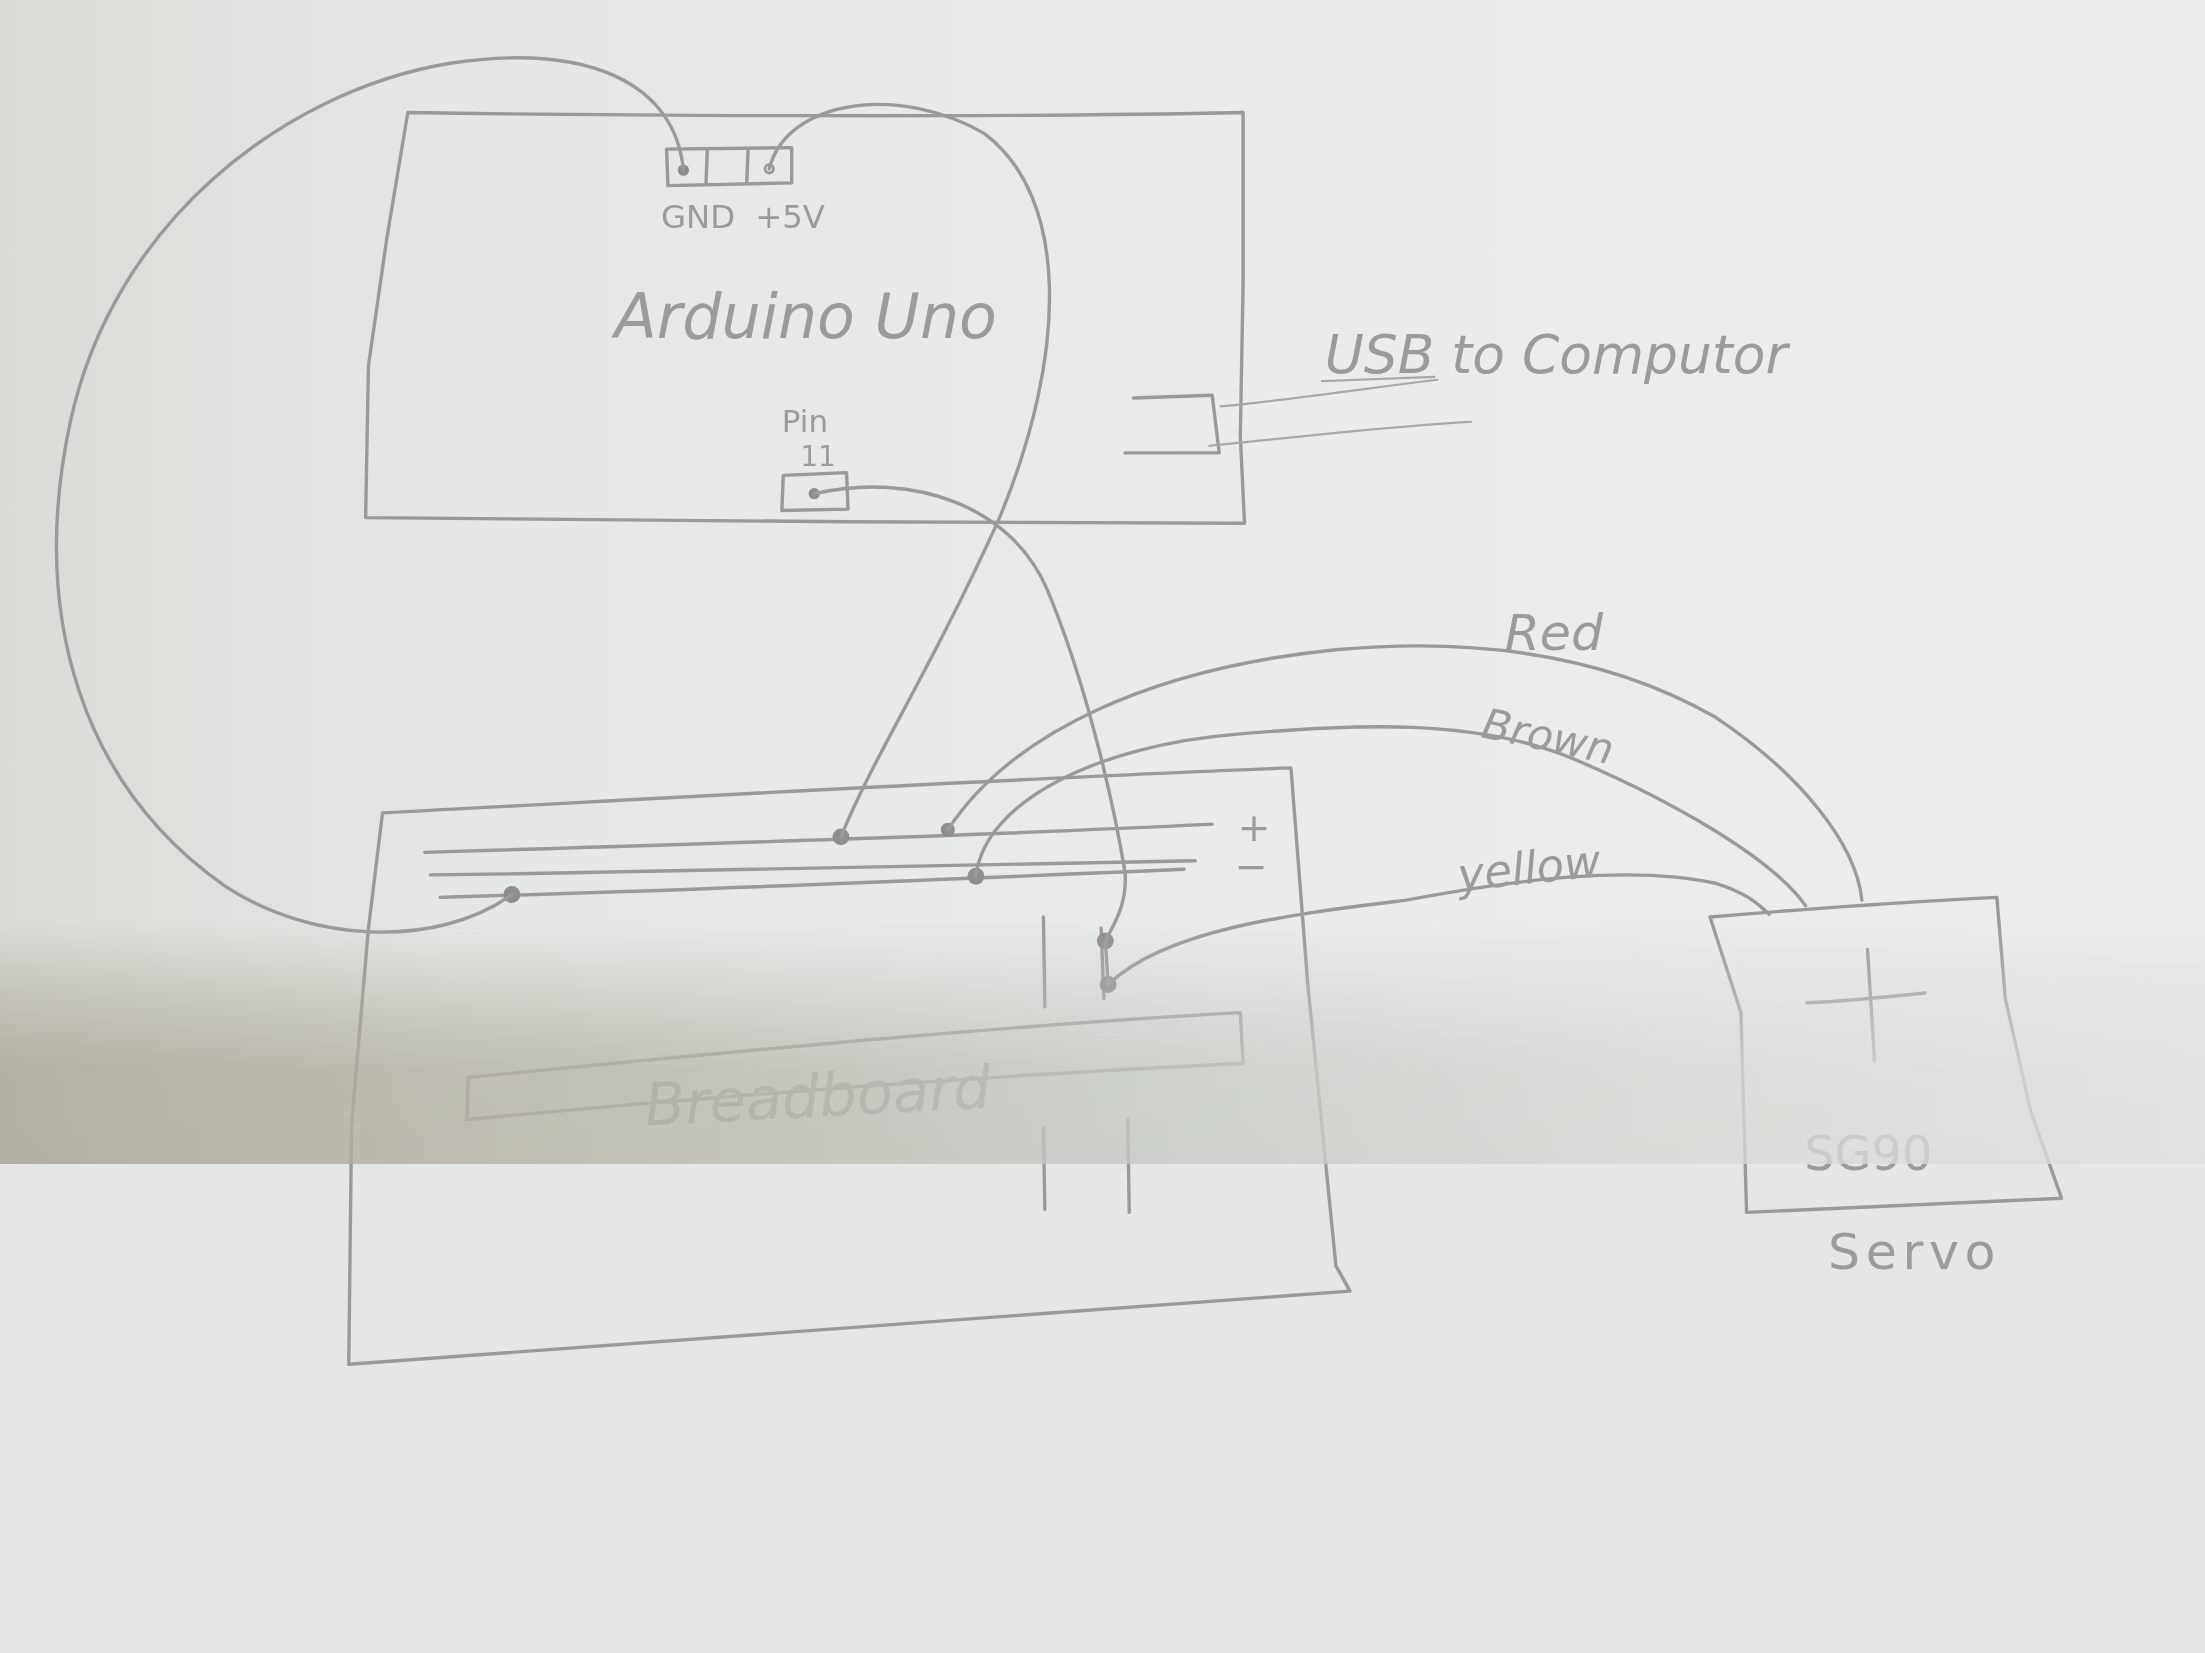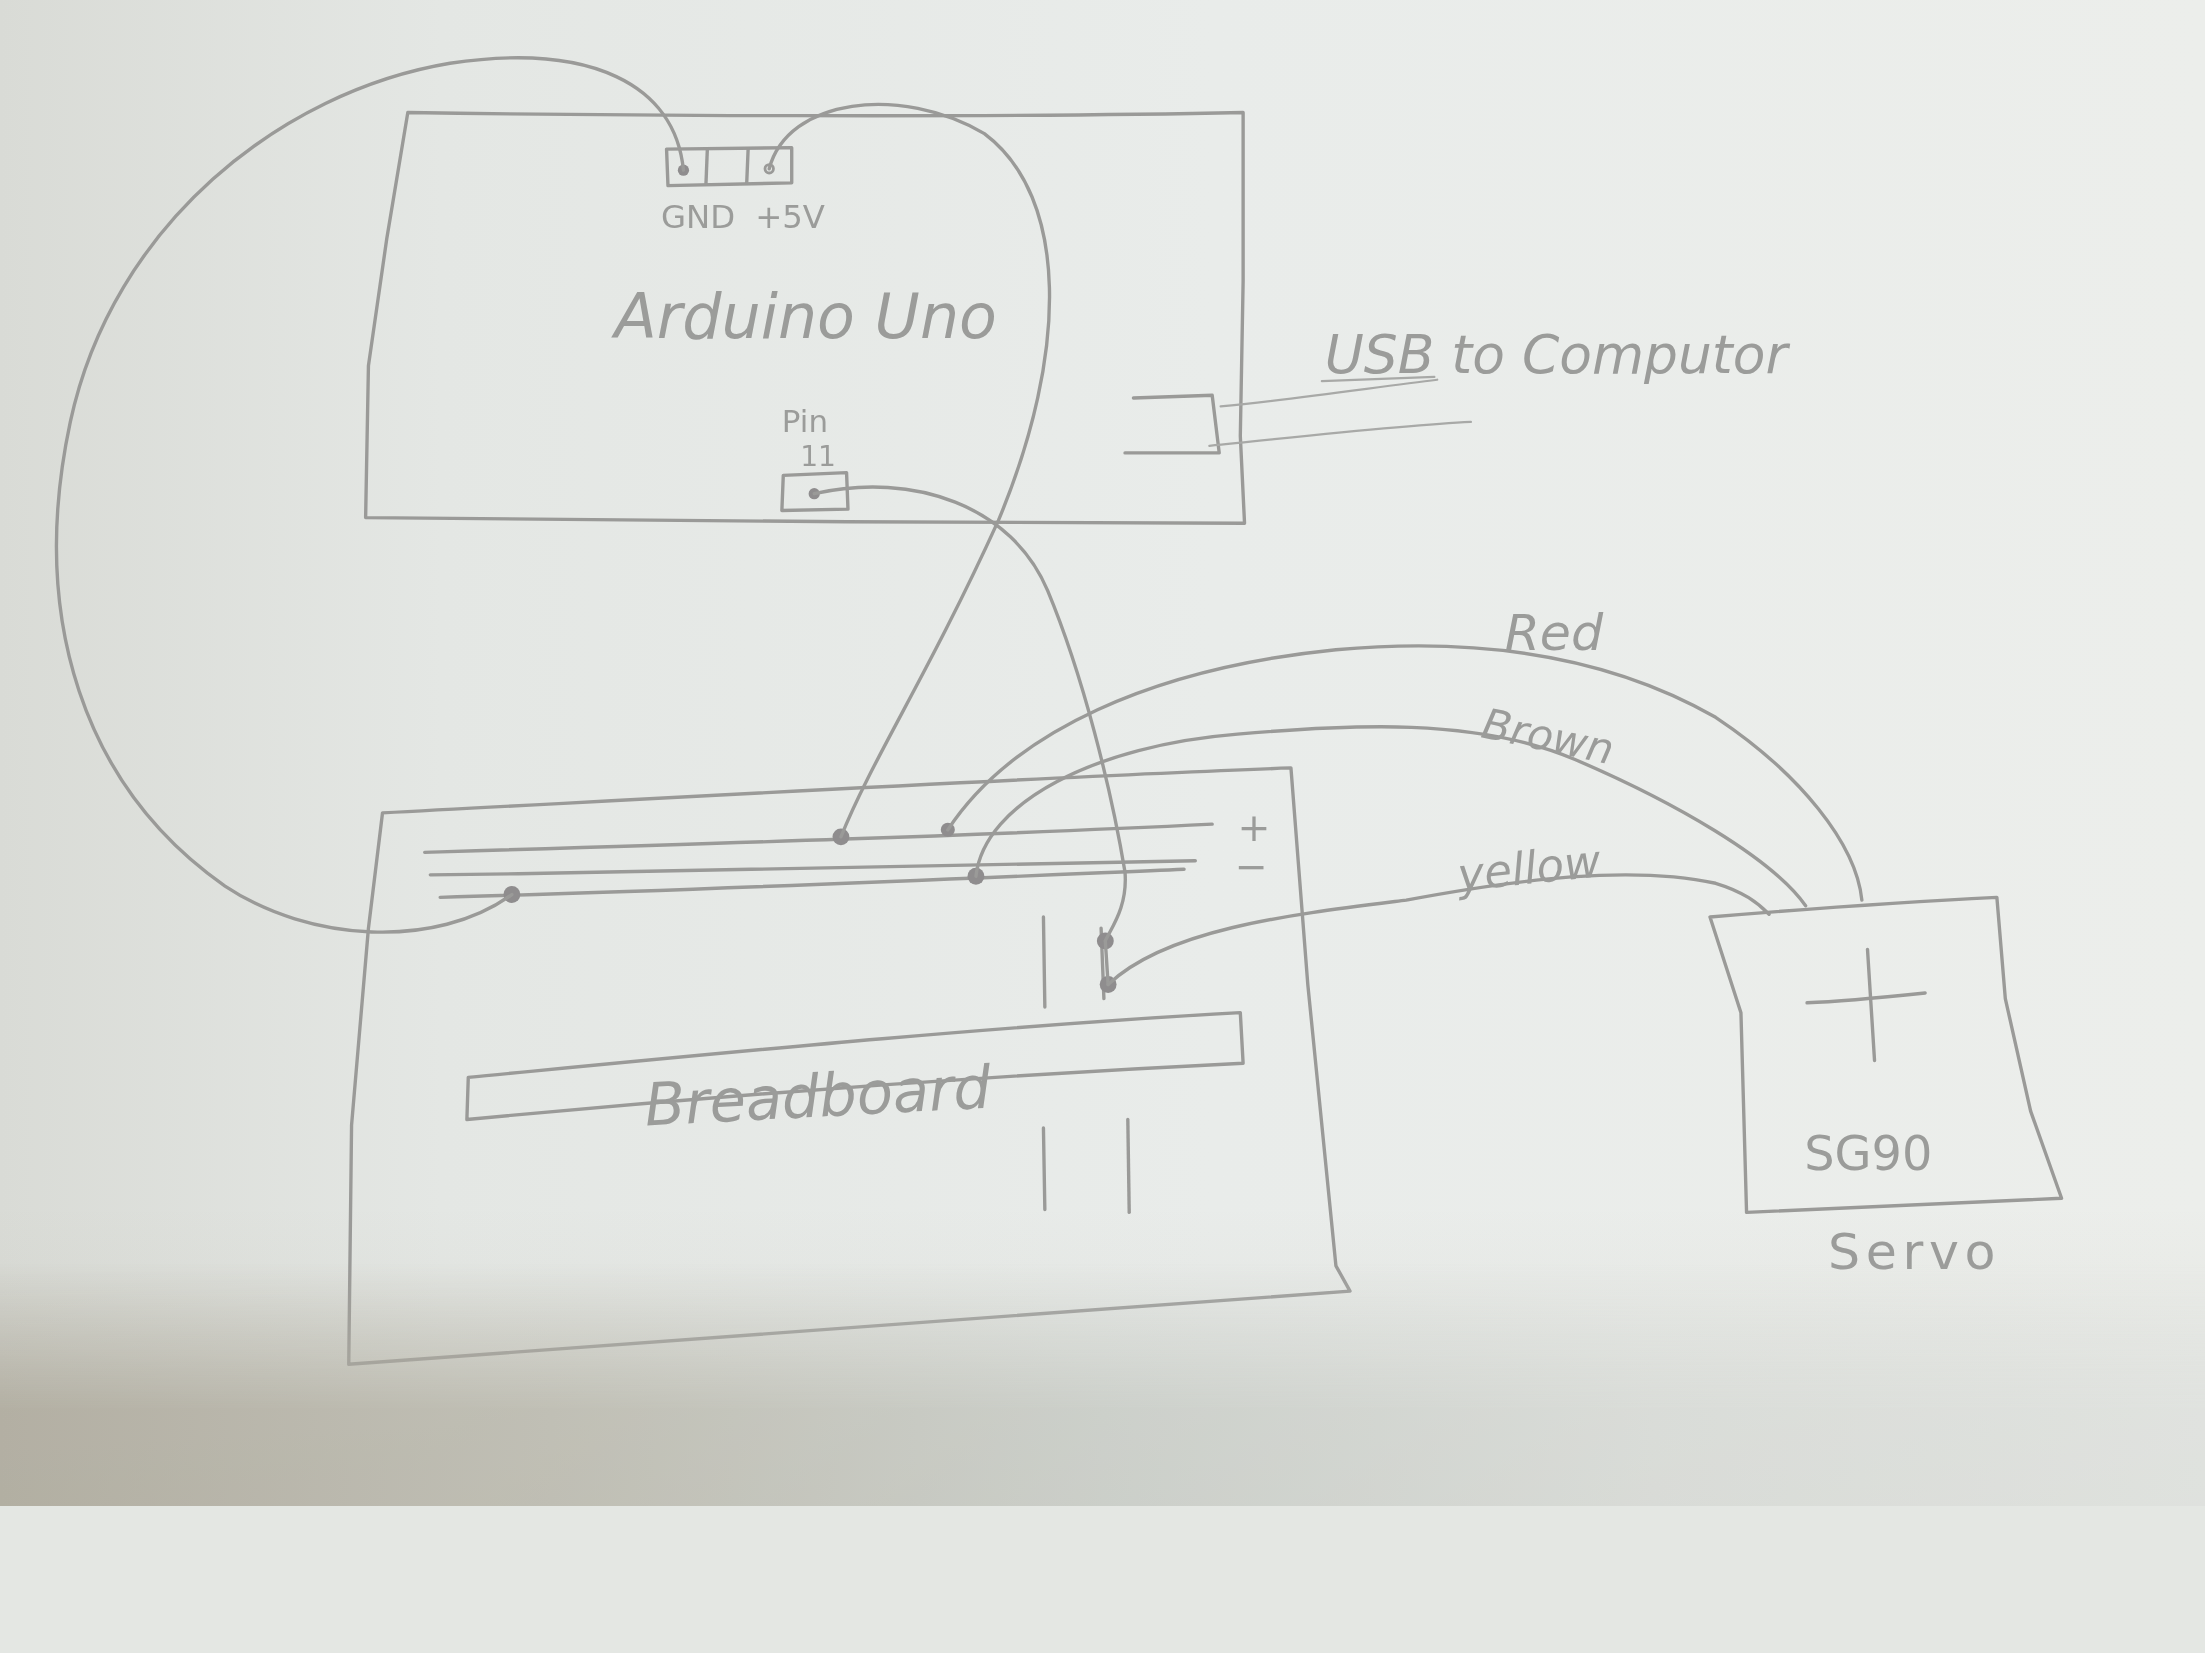--- a/index.html
+++ b/index.html
@@ -1,21 +1,21 @@
 <!DOCTYPE html>
 <html style="font-size:10.8px"><head>
 <meta charset="utf-8">
 <style>
   html, body { margin: 0; padding: 0; }
   body {
     width: 2205px; height: 1654px; overflow: hidden;
     background: #e4e7e3;
   }
   #paper {
-    position: relative; width: 2205px; height: 1506px;
+    position: relative; width: 2205px; height: 1164px;
     background:
       linear-gradient(180deg, rgba(0,0,0,0) 0%, rgba(0,0,0,0) 80%, rgba(120,110,80,0.10) 100%),
       linear-gradient(90deg, #d9dbd6 0%, #e4e7e4 20%, #e9ecea 55%, #eceeeb 100%);
   }
   #paper::after {
     content: ""; position: absolute; left: 0; right: 0; bottom: 0; height: 243px;
     background: linear-gradient(90deg, #a9a496 0%, #b7b5a9 25%, #c6cac4 50%, #d7dad6 75%, #dfe2df 100%);
     opacity: 0.75;
     mask-image: linear-gradient(180deg, transparent 0%, #000 60%);
     -webkit-mask-image: linear-gradient(180deg, transparent 0%, #000 60%);

